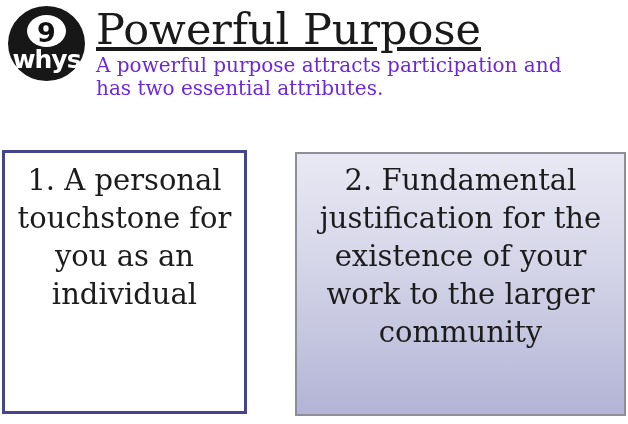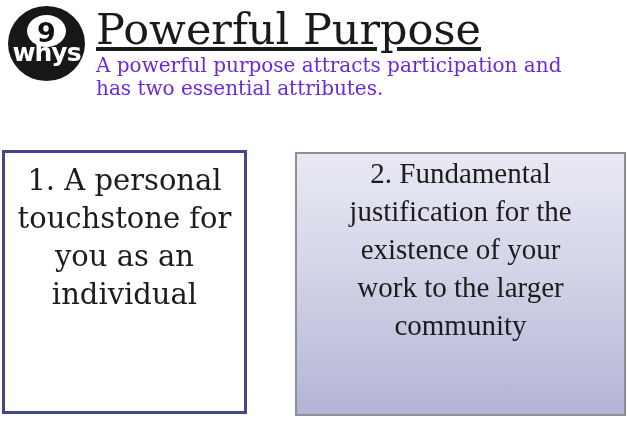--- a/index.html
+++ b/index.html
@@ -28,21 +28,21 @@
     width: 39px; height: 32px;
     background: #ffffff;
     border-radius: 50%;
     display: flex; align-items: center; justify-content: center;
     font-family: "DejaVu Sans", "Liberation Sans", sans-serif;
     font-weight: bold; font-size: 27px; color: #111111;
     padding-top: 2px;
   }
   .logo-whys {
     position: absolute;
-    left: 0; bottom: 14px; width: 100%;
+    left: 0; bottom: 7px; width: 100%;
     text-align: center;
     font-family: "DejaVu Sans", "Liberation Sans", sans-serif;
     font-weight: bold; font-size: 25px; color: #ffffff;
     letter-spacing: -1px;
   }
 
   .header-text { margin-left: 11px; padding-top: 0; }
   .title {
     font-size: 43px;
     line-height: 46px;
@@ -73,22 +73,21 @@
     width: 245px; height: 264px;
     background: #ffffff;
     border: 3px solid #45458c;
     padding-top: 8px;
   }
   .box-right {
     left: 295px; top: 152px;
     width: 331px; height: 264px;
     background: linear-gradient(to bottom, #e9e9f4 0%, #d3d4e7 45%, #b3b4d6 100%);
     border: 2px solid #8e8e99;
-    padding-top: 0;
-    font-family: Liberation Serif, serif;
+    padding-top: 7px;
   }
 </style>
 </head>
 <body>
 
 <div class="page">
 
   <div class="header">
     <div class="logo">
       <div class="logo-nine">9</div>

